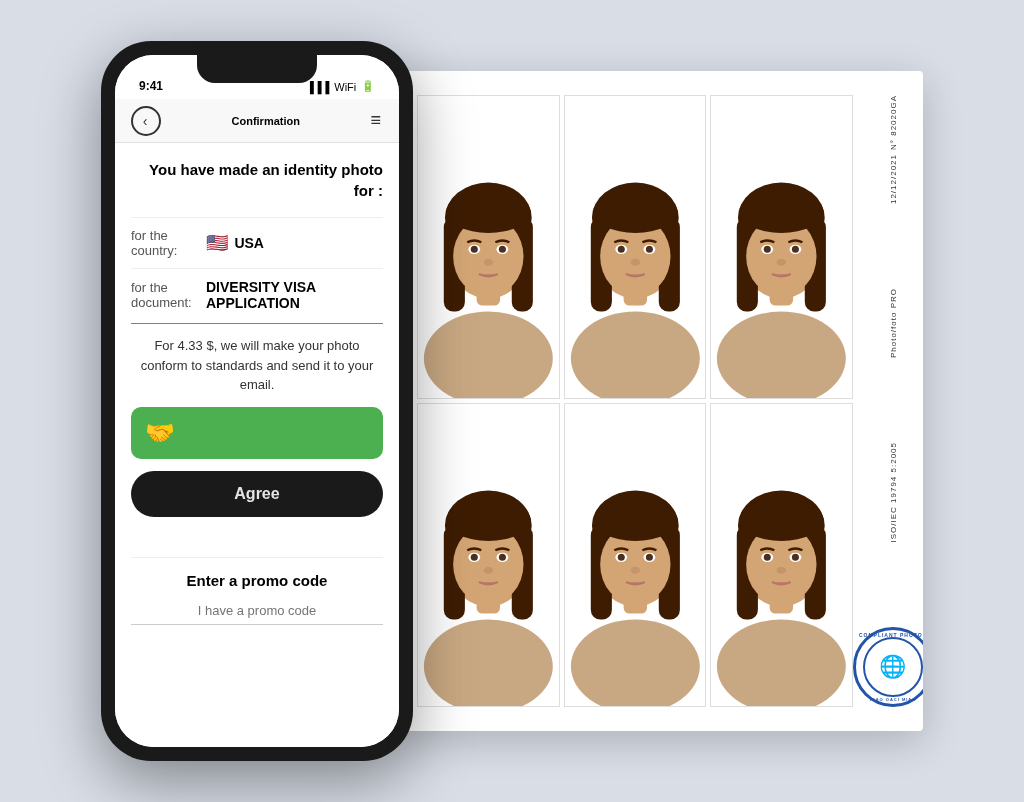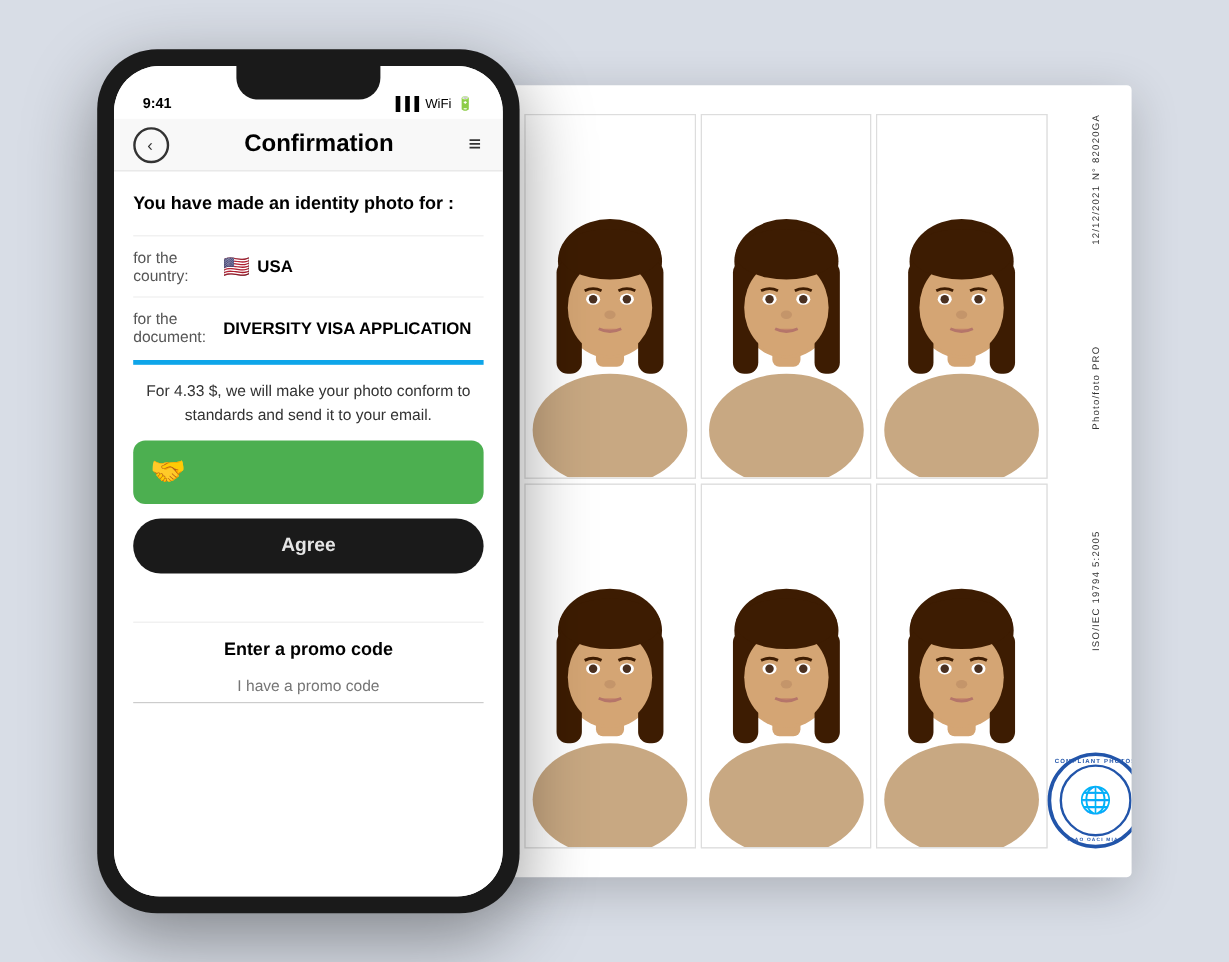--- a/index.html
+++ b/index.html
@@ -19,21 +19,21 @@
       display: flex;
       align-items: center;
       justify-content: center;
       width: 100%;
       height: 100%;
       position: relative;
     }
 
     
     .phone {
-      width: 352px;
+      width: 312px;
       height: 720px;
       background: #1a1a1a;
       border-radius: 50px;
       position: relative;
       z-index: 10;
       flex-shrink: 0;
       margin-right: -20px;
       box-shadow: 0 20px 60px rgba(0,0,0,0.4);
       padding: 14px;
     }
@@ -112,42 +112,42 @@
       cursor: pointer;
     }
 
     .nav-back-arrow {
       font-size: 14px;
       color: #333;
       margin-left: -2px;
     }
 
     .nav-title {
-      font-size: 20px;
+      font-size: 11px;
       font-weight: 600;
       color: #000;
     }
 
     .nav-menu {
       font-size: 18px;
       color: #333;
       letter-spacing: 2px;
       font-weight: 700;
     }
 
     
     .content {
       flex: 1;
       overflow-y: auto;
       padding: 16px;
       background: #fff;
     }
 
     .header-text {
-      text-align: left;
+      text-align: right;
       font-size: 15px;
       font-weight: 700;
       color: #000;
       margin-bottom: 16px;
       line-height: 1.4;
     }
 
     .info-row {
       display: flex;
       align-items: center;
@@ -175,21 +175,21 @@
     .flag {
       font-size: 18px;
     }
 
     .pricing-text {
       font-size: 13px;
       color: #333;
       text-align: center;
       line-height: 1.5;
       margin: 12px 0;
-      border-top: 4px solid #0ea5e9;
+      border-top: 1px solid #0ea5e9;
       padding-top: 12px;
     }
 
     .guarantee-banner {
       background: #4caf50;
       border-radius: 10px;
       display: flex;
       align-items: center;
       padding: 12px 14px;
       gap: 10px;

